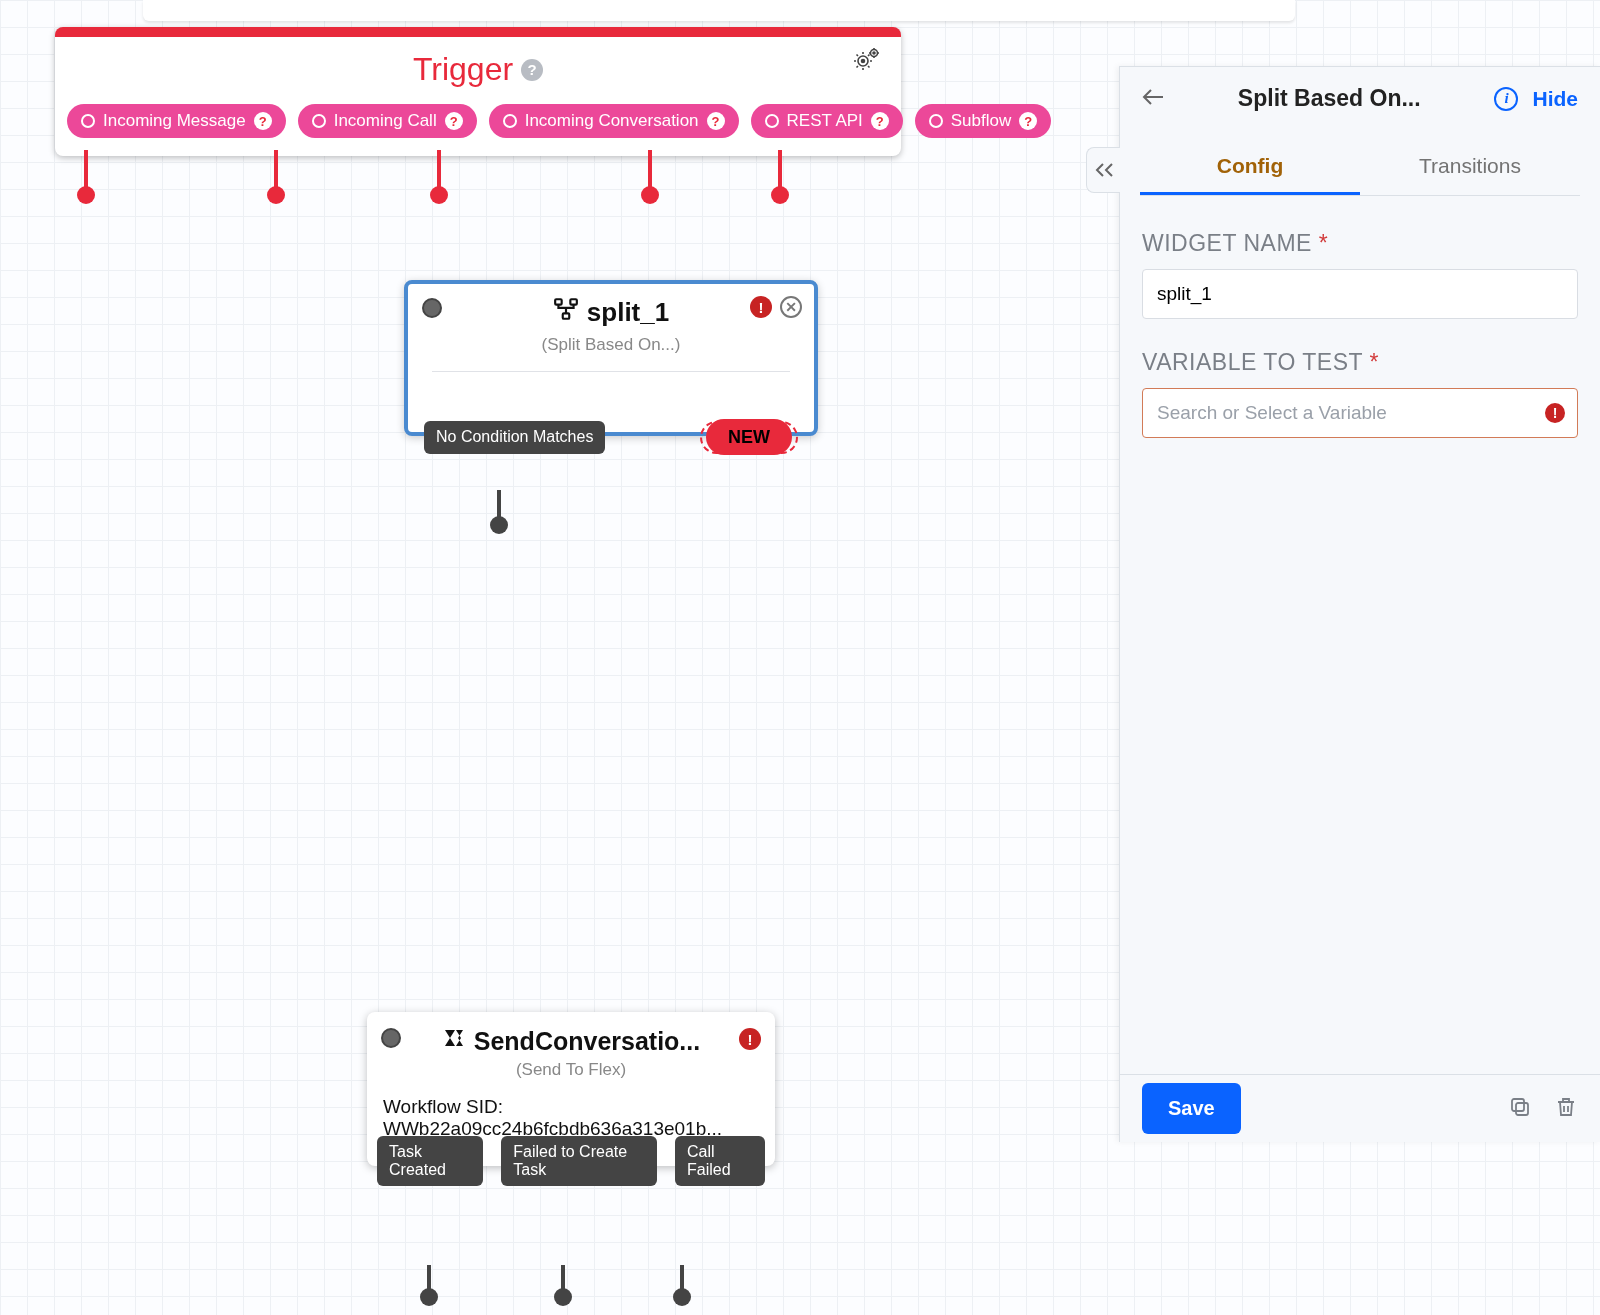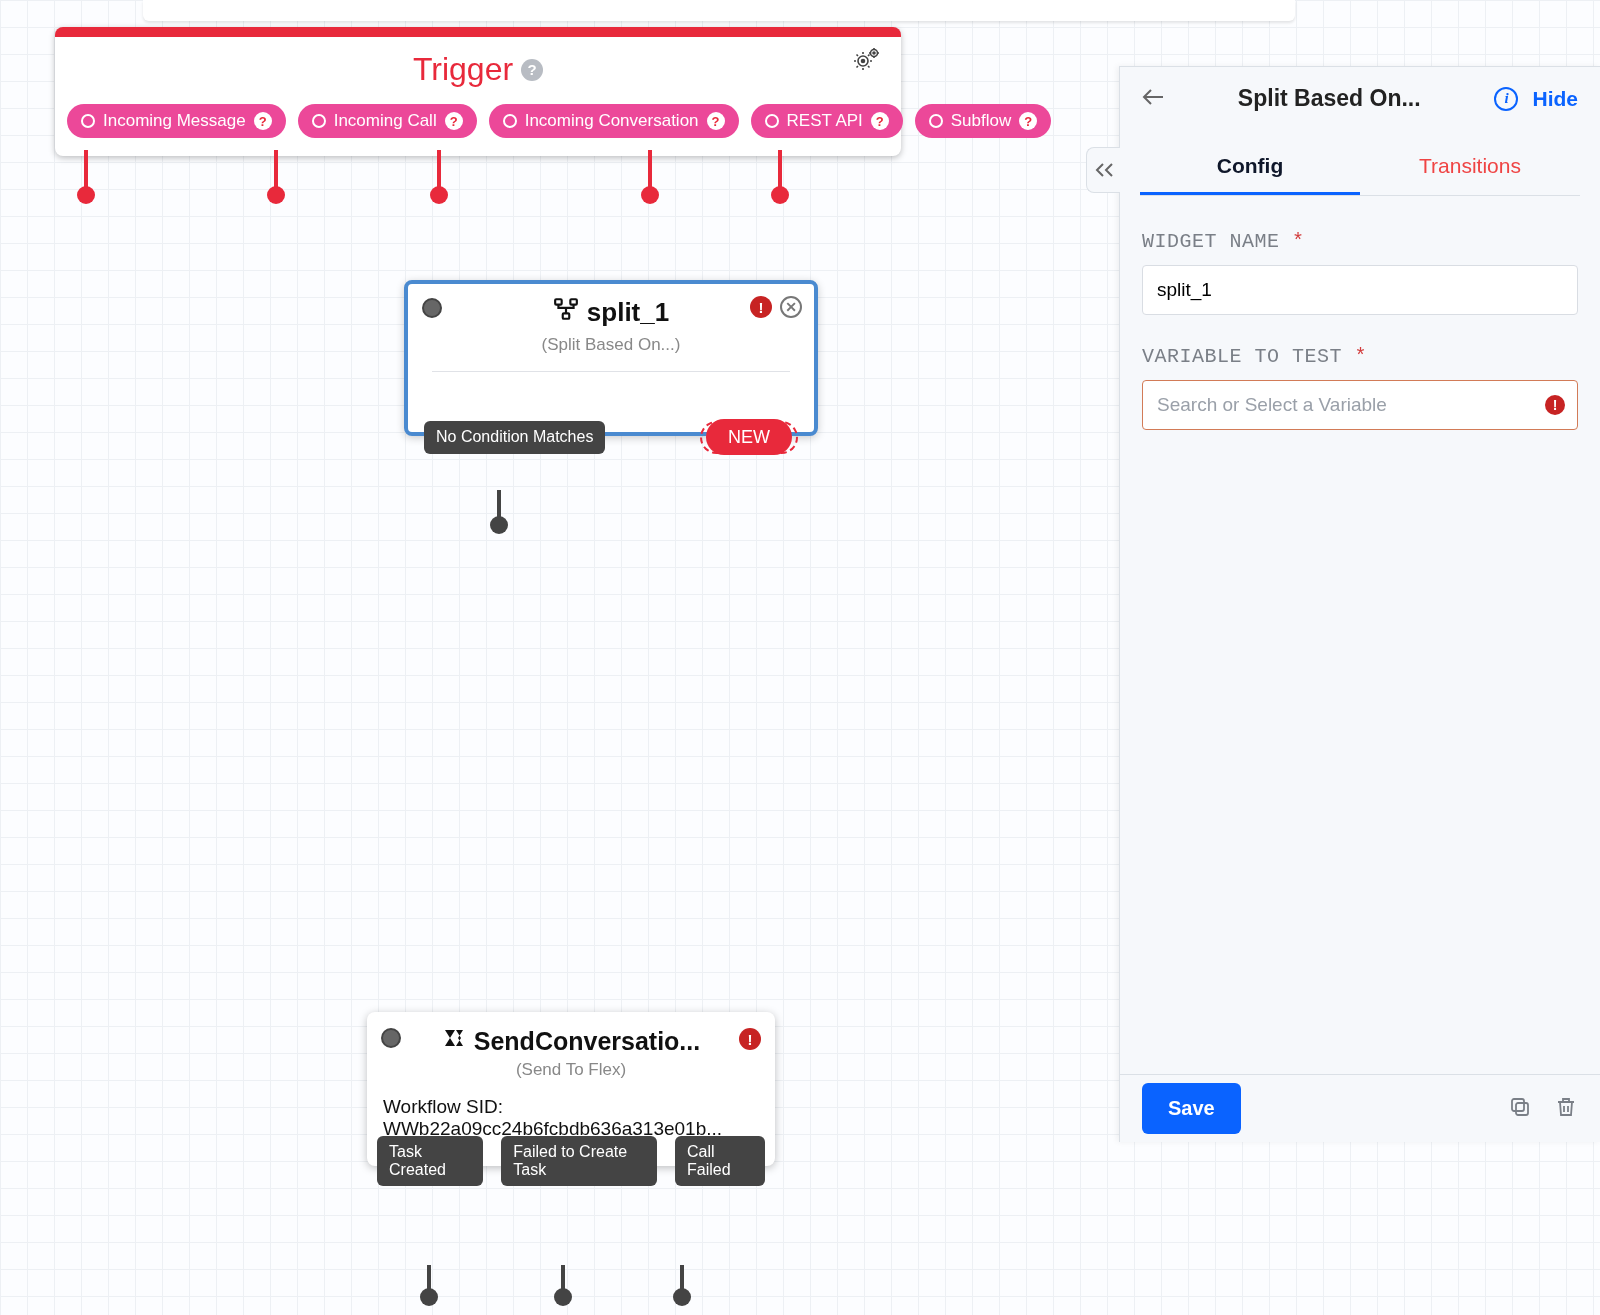--- a/index.html
+++ b/index.html
@@ -43,21 +43,21 @@
 .split-head { position:relative; padding:12px 16px 10px; text-align:center; }
 .split-dot { position:absolute; left:14px; top:14px; width:20px; height:20px; border-radius:50%; background:#666; border:2px solid #444; }
 .split-title { font-size:26px; font-weight:700; color:#111; display:inline-flex; align-items:center; gap:8px; }
 .split-sub { color:#888; font-size:17px; margin-top:6px; }
 .split-icons { position:absolute; right:12px; top:12px; display:flex; gap:8px; align-items:center; }
 .err-badge { width:22px; height:22px; border-radius:50%; background:#c72323; color:#fff; display:flex; align-items:center; justify-content:center; font-weight:700; font-size:15px; }
 .x-circle { width:22px; height:22px; border-radius:50%; border:2px solid #777; color:#777; display:flex; align-items:center; justify-content:center; font-size:14px; font-weight:700; }
 .split-divider { height:1px; background:#e0e2e7; margin:6px 24px 60px; }
 .split-outputs { position:absolute; left:0; right:0; bottom:-22px; display:flex; justify-content:space-between; padding:0 16px; }
 .chip-dark { background:#444; color:#fff; font-size:16px; padding:7px 12px; border-radius:6px; position:relative; }
-.chip-new { background:#e8293b; color:#ffffff; font-size:18px; font-weight:400; padding:8px 22px; border-radius:999px; }
+.chip-new { background:#e8293b; color:#000000; font-size:18px; font-weight:700; padding:8px 22px; border-radius:999px; }
 .chip-new-wrap { padding:4px; border:2px dashed #e8293b; border-radius:999px; }
 .sp-line { position:absolute; width:4px; background:#444; }
 .sp-port { position:absolute; width:18px; height:18px; border-radius:50%; background:#444; }
 
 
 .sendc {
   position:absolute; left:367px; top:1012px; width:408px; background:#fff;
   border-radius:8px; box-shadow:0 2px 8px rgba(0,0,0,0.25);
 }
 .sendc-head { position:relative; padding:14px 16px 6px; text-align:center; }
@@ -82,24 +82,24 @@
   background:#f6f8fb; border:1px solid #dbe0e6; border-right:none;
   border-radius:8px 0 0 8px; display:flex; align-items:center; justify-content:center;
   color:#555; font-size:18px;
 }
 .panel-head { display:flex; align-items:center; padding:18px 22px; gap:14px; }
 .back-arrow { color:#666; font-size:22px; }
 .panel-title { flex:1; text-align:center; font-size:23px; font-weight:700; color:#222; }
 .info-circle { width:24px; height:24px; border:2px solid #0a63ff; border-radius:50%; color:#0a63ff; display:flex; align-items:center; justify-content:center; font-family:Georgia,serif; font-style:italic; font-weight:700; font-size:15px; }
 .hide-link { color:#0a63ff; font-size:21px; font-weight:600; }
 .tabs { display:flex; border-bottom:1px solid #dbe0e6; margin:10px 20px 0; }
-.tab { flex:1; text-align:center; padding:14px 0; font-size:21px; color:#ef4444; font-weight:500; }
-.tab.active { color:#0f172a; border-bottom:3px solid #0a63ff; font-weight:700; }
+.tab { flex:1; text-align:center; padding:14px 0; font-size:21px; color:#737373; font-weight:500; }
+.tab.active { color:#a16207; border-bottom:3px solid #0a63ff; font-weight:700; }
 .form { padding:34px 22px; flex:1; }
-.flabel { font-size:20px; color:#7a7f87; letter-spacing:0.5px; margin-bottom:12px;font-family:Liberation Mono, monospace; }
+.flabel { font-size:23px; color:#7a7f87; letter-spacing:0.5px; margin-bottom:12px; }
 .req { color:#d23c3c; }
 .finput { width:100%; background:#fff; border:1px solid #d9dde3; border-radius:4px; padding:13px 14px; font-size:19px; color:#222; margin-bottom:30px; }
 .finput.err { border:1px solid #d27b57; position:relative; }
 .finput.err input::placeholder { color:#9aa0a9; }
 .finput input { width:92%; border:none; outline:none; font-size:19px; background:transparent; }
 .ferricon { position:absolute; right:12px; top:50%; transform:translateY(-50%); width:20px; height:20px; border-radius:50%; background:#c72323; color:#fff; display:flex; align-items:center; justify-content:center; font-weight:700; font-size:14px; }
 .panel-foot { border-top:1px solid #dbe0e6; padding:8px 22px; display:flex; align-items:center; }
 .save-btn { background:#0a63ff; color:#fff; border:none; border-radius:6px; padding:14px 26px; font-size:20px; font-weight:600; }
 .foot-icons { margin-left:auto; display:flex; gap:22px; color:#7a7f87; }
 .foot-icons svg { width:24px; height:24px; }

